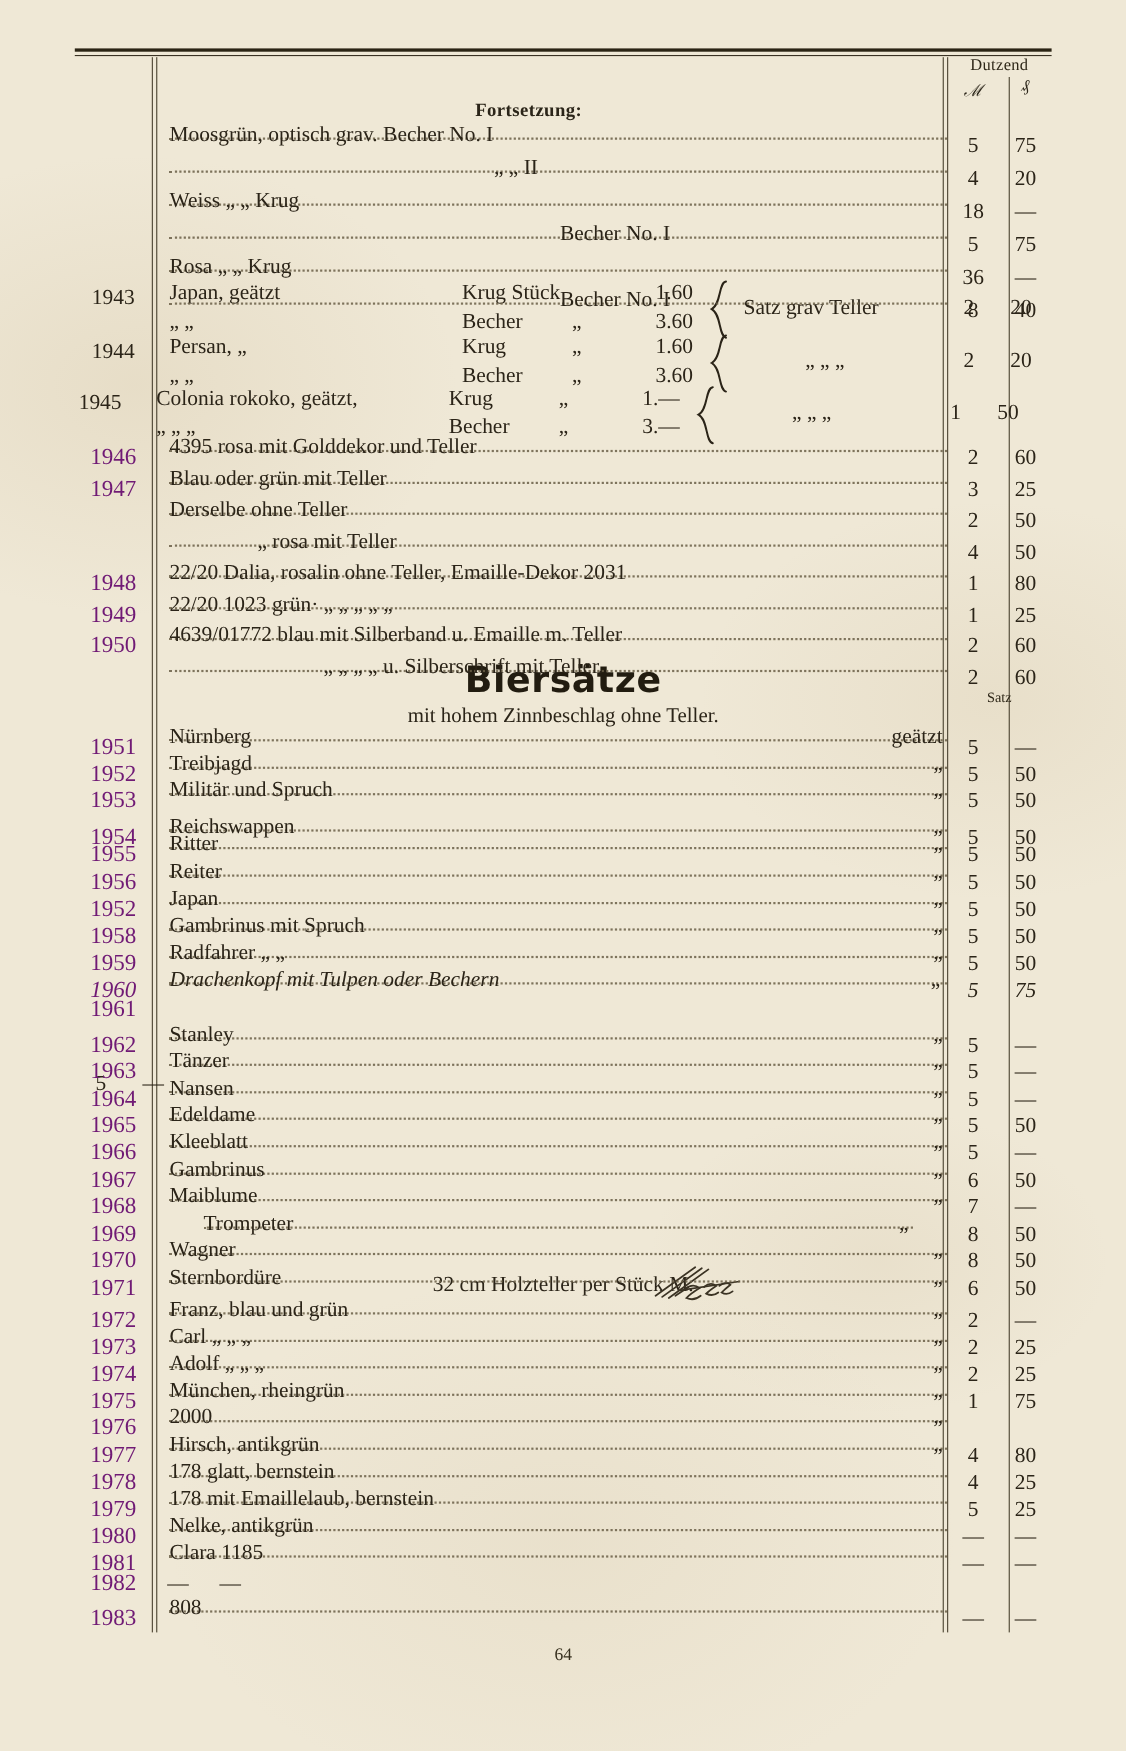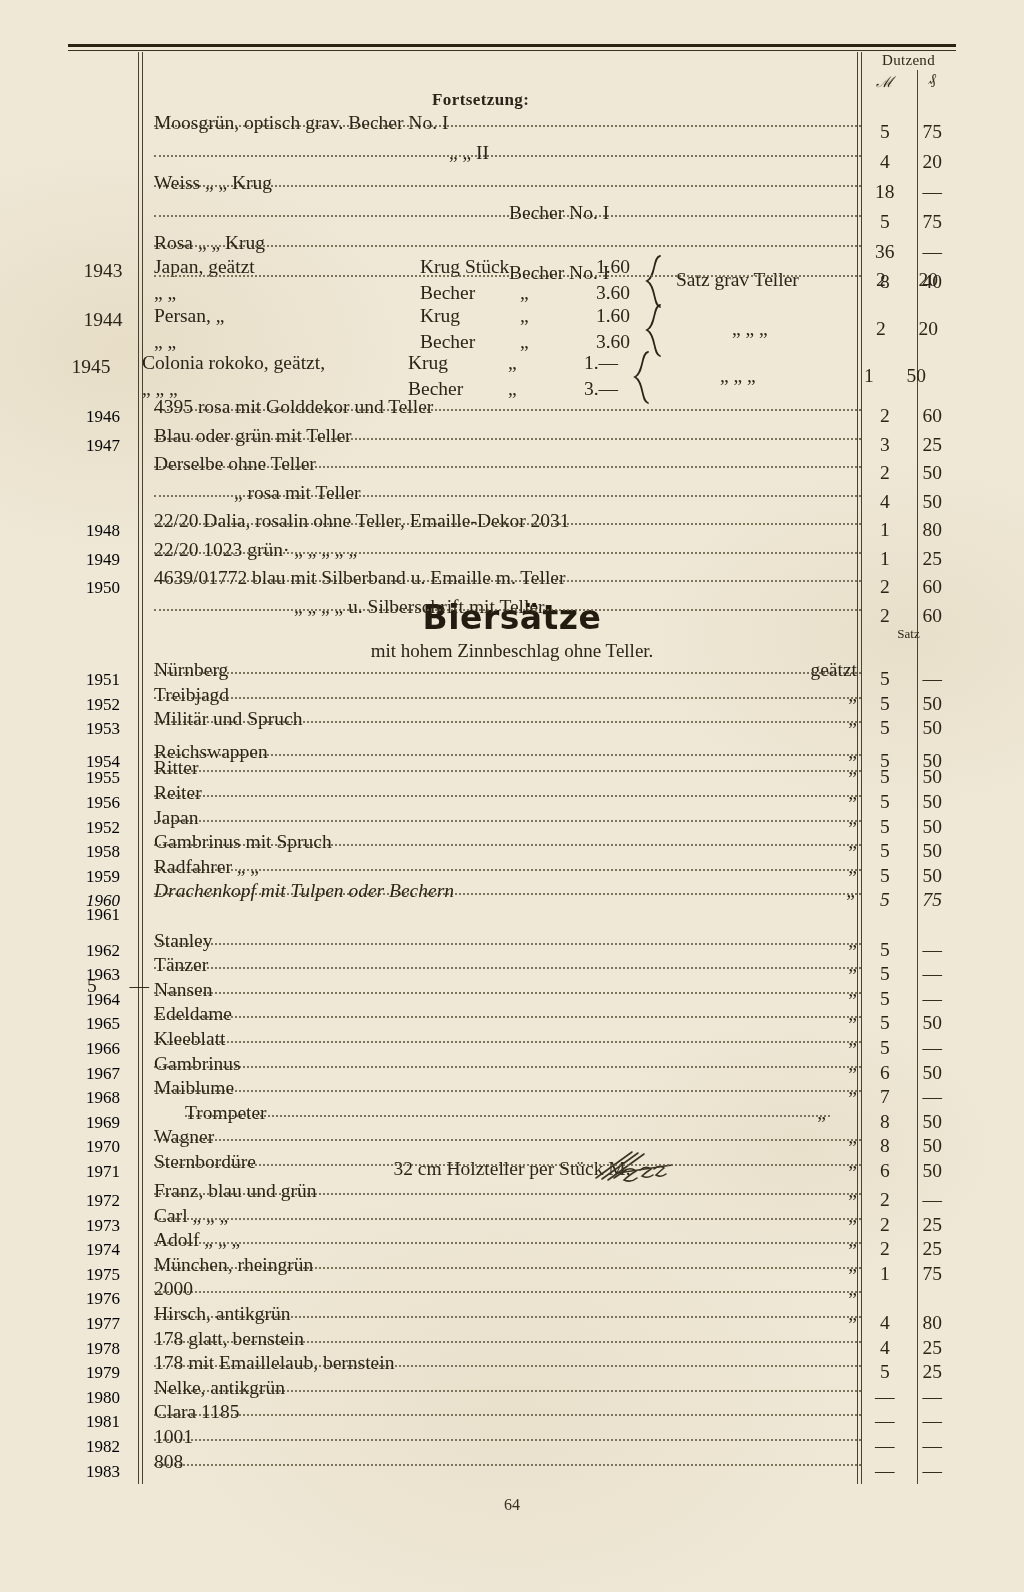--- a/index.html
+++ b/index.html
@@ -66,22 +66,22 @@
     position: absolute; left: 861px; top: 626px; width: 95px;
     text-align: center; font-size: 13px; color: #2e2718;
   }
 
   
   .row {
     position: absolute; left: 68px; width: 888px;
     height: 26px; display: flex; align-items: baseline;
   }
   .num {
-    width: 70px; text-align: center; font-size: 17px;
-    color: #000000; flex: 0 0 70px;
+    width: 70px; text-align: center; font-size: 21px;
+    color: #701a75; flex: 0 0 70px;
   }
   .body-cell {
     flex: 1 1 auto; position: relative; height: 26px;
     padding-left: 16px; overflow: hidden;
   }
   .desc {
     position: absolute; left: 16px; top: 0;
     font-size: 19.5px; white-space: nowrap; color: #2b2418;
     background: transparent; padding-right: 5px; z-index: 2;
   }
@@ -781,24 +781,20 @@
           <div class="leaders"></div>
           <div class="desc">Clara 1185</div>
         </div>
         <div class="price">
           <span>—</span>
           <span>—</span>
         </div>
       </div>
       <div class="row" style="top: 1426px;">
         <div class="num">1982</div>
-        <div class="body-cell">
-          <div class="leaders"></div>
-          <div class="desc">1001</div>
-        </div>
         <div class="price">
           <span>—</span>
           <span>—</span>
         </div>
       </div>
       <div class="row" style="top: 1450.6px;">
         <div class="num">1983</div>
         <div class="body-cell">
           <div class="leaders"></div>
           <div class="desc">808</div>

